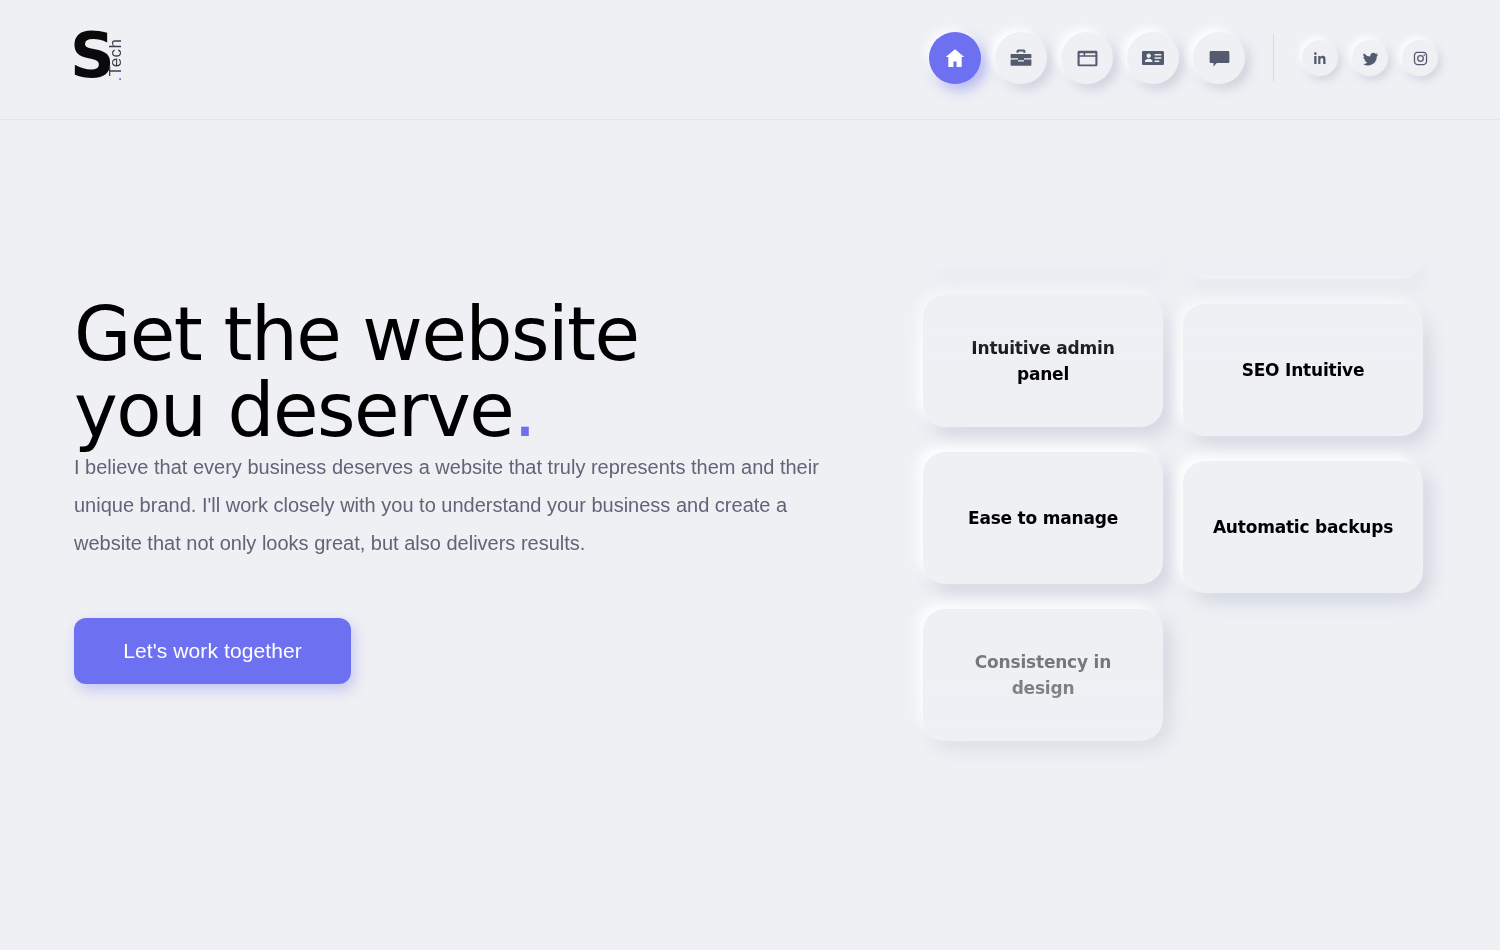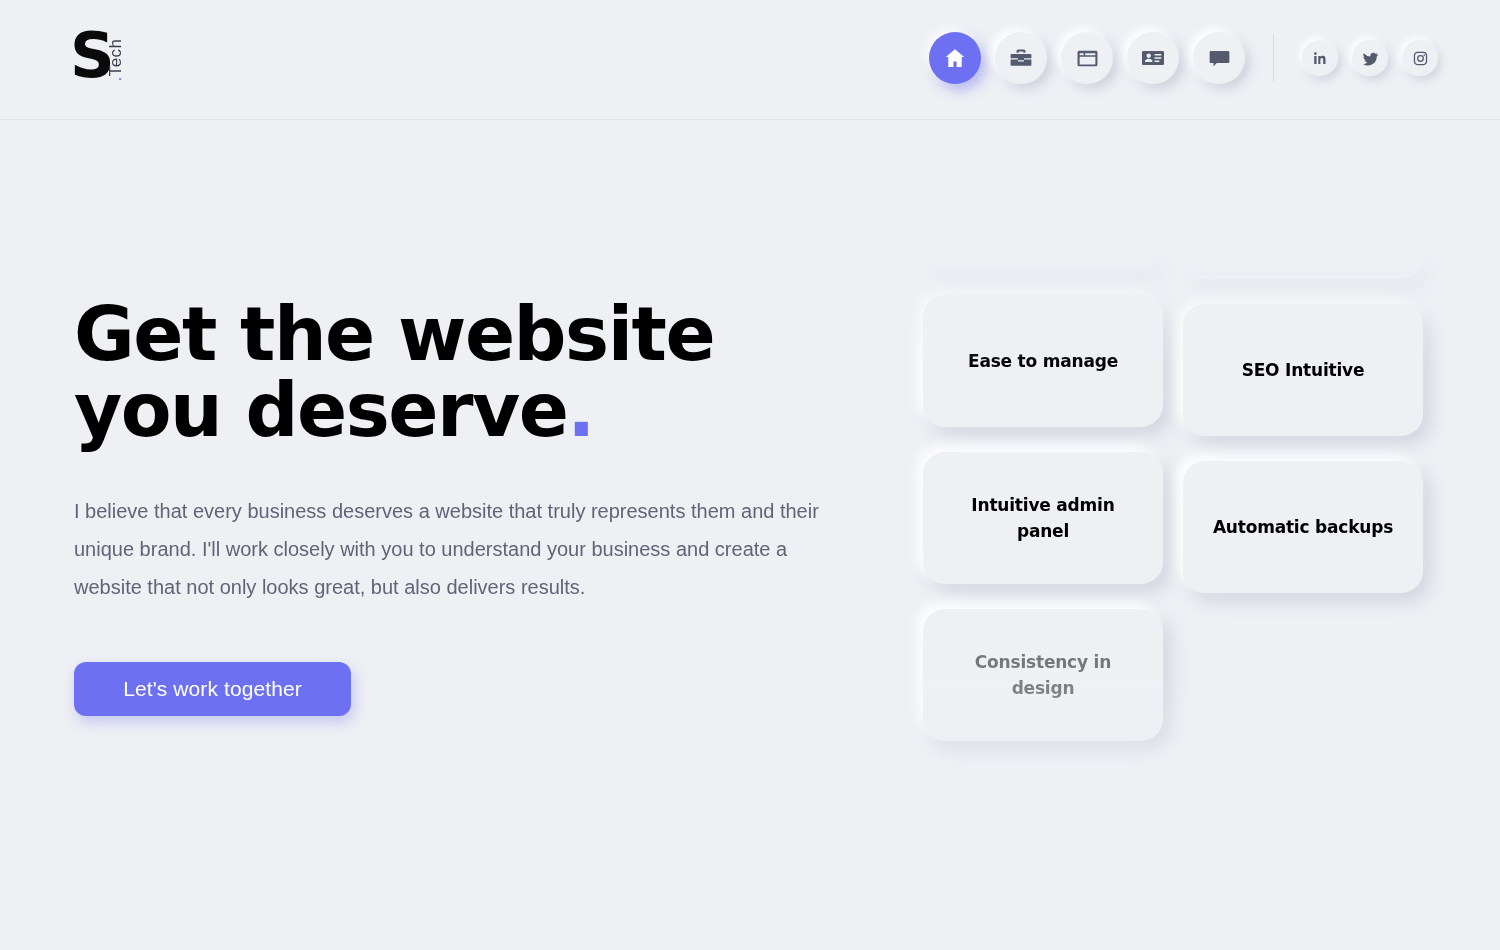--- a/index.html
+++ b/index.html
@@ -142,44 +142,43 @@
   .hero {
     position: absolute;
     left: 74px;
     top: 296px;
     width: 800px;
   }
   .hero-title {
     font-family: "DejaVu Sans", sans-serif;
     font-size: 74px;
     line-height: 76px;
-    font-weight: 700;
+    font-weight: 400;
     letter-spacing: -1.5px;
     color: #000000;
-    margin-bottom: 44px;
   }
   .hero-title .accent-dot { color: #6d70f0; }
 
   .hero-body {
     font-family: "Liberation Sans", sans-serif;
     font-size: 20px;
     line-height: 38px;
     font-weight: 400;
     color: #5f6577;
     width: 770px;
     margin-bottom: 56px;
   }
 
   .cta-row {
     display: flex;
     align-items: center;
     gap: 48px;
   }
   .btn-primary {
-    height: 54px;
+    height: 66px;
     padding: 0 21px;
     min-width: 277px;
     border: none;
     border-radius: 12px;
     background: #6d70f0;
     color: #ffffff;
     font-family: "Liberation Sans", sans-serif;
     font-size: 21px;
     font-weight: 400;
     letter-spacing: 0.1px;
@@ -368,26 +367,26 @@
     </div>
   </section>
 
   <div class="cards-viewport">
 
     <div class="cards-col left">
       <div class="card">
         <span class="card-label" style="opacity: 0.45;">Custom Layout</span>
       </div>
       <div class="card">
+        <span class="card-label" style="opacity: 1;">Intuitive admin panel</span>
+      </div>
+      <div class="card">
         <span class="card-label" style="opacity: 1;">Ease to manage</span>
       </div>
       <div class="card">
-        <span class="card-label" style="opacity: 1;">Intuitive admin panel</span>
-      </div>
-      <div class="card">
         <span class="card-label" style="opacity: 0.5;">Consistency in design</span>
       </div>
     </div>
 
     <div class="cards-col right">
       <div class="card">
         <span class="card-label" style="opacity: 0.3;">Automatic updates</span>
       </div>
       <div class="card">
         <span class="card-label" style="opacity: 1;">SEO Intuitive</span>

